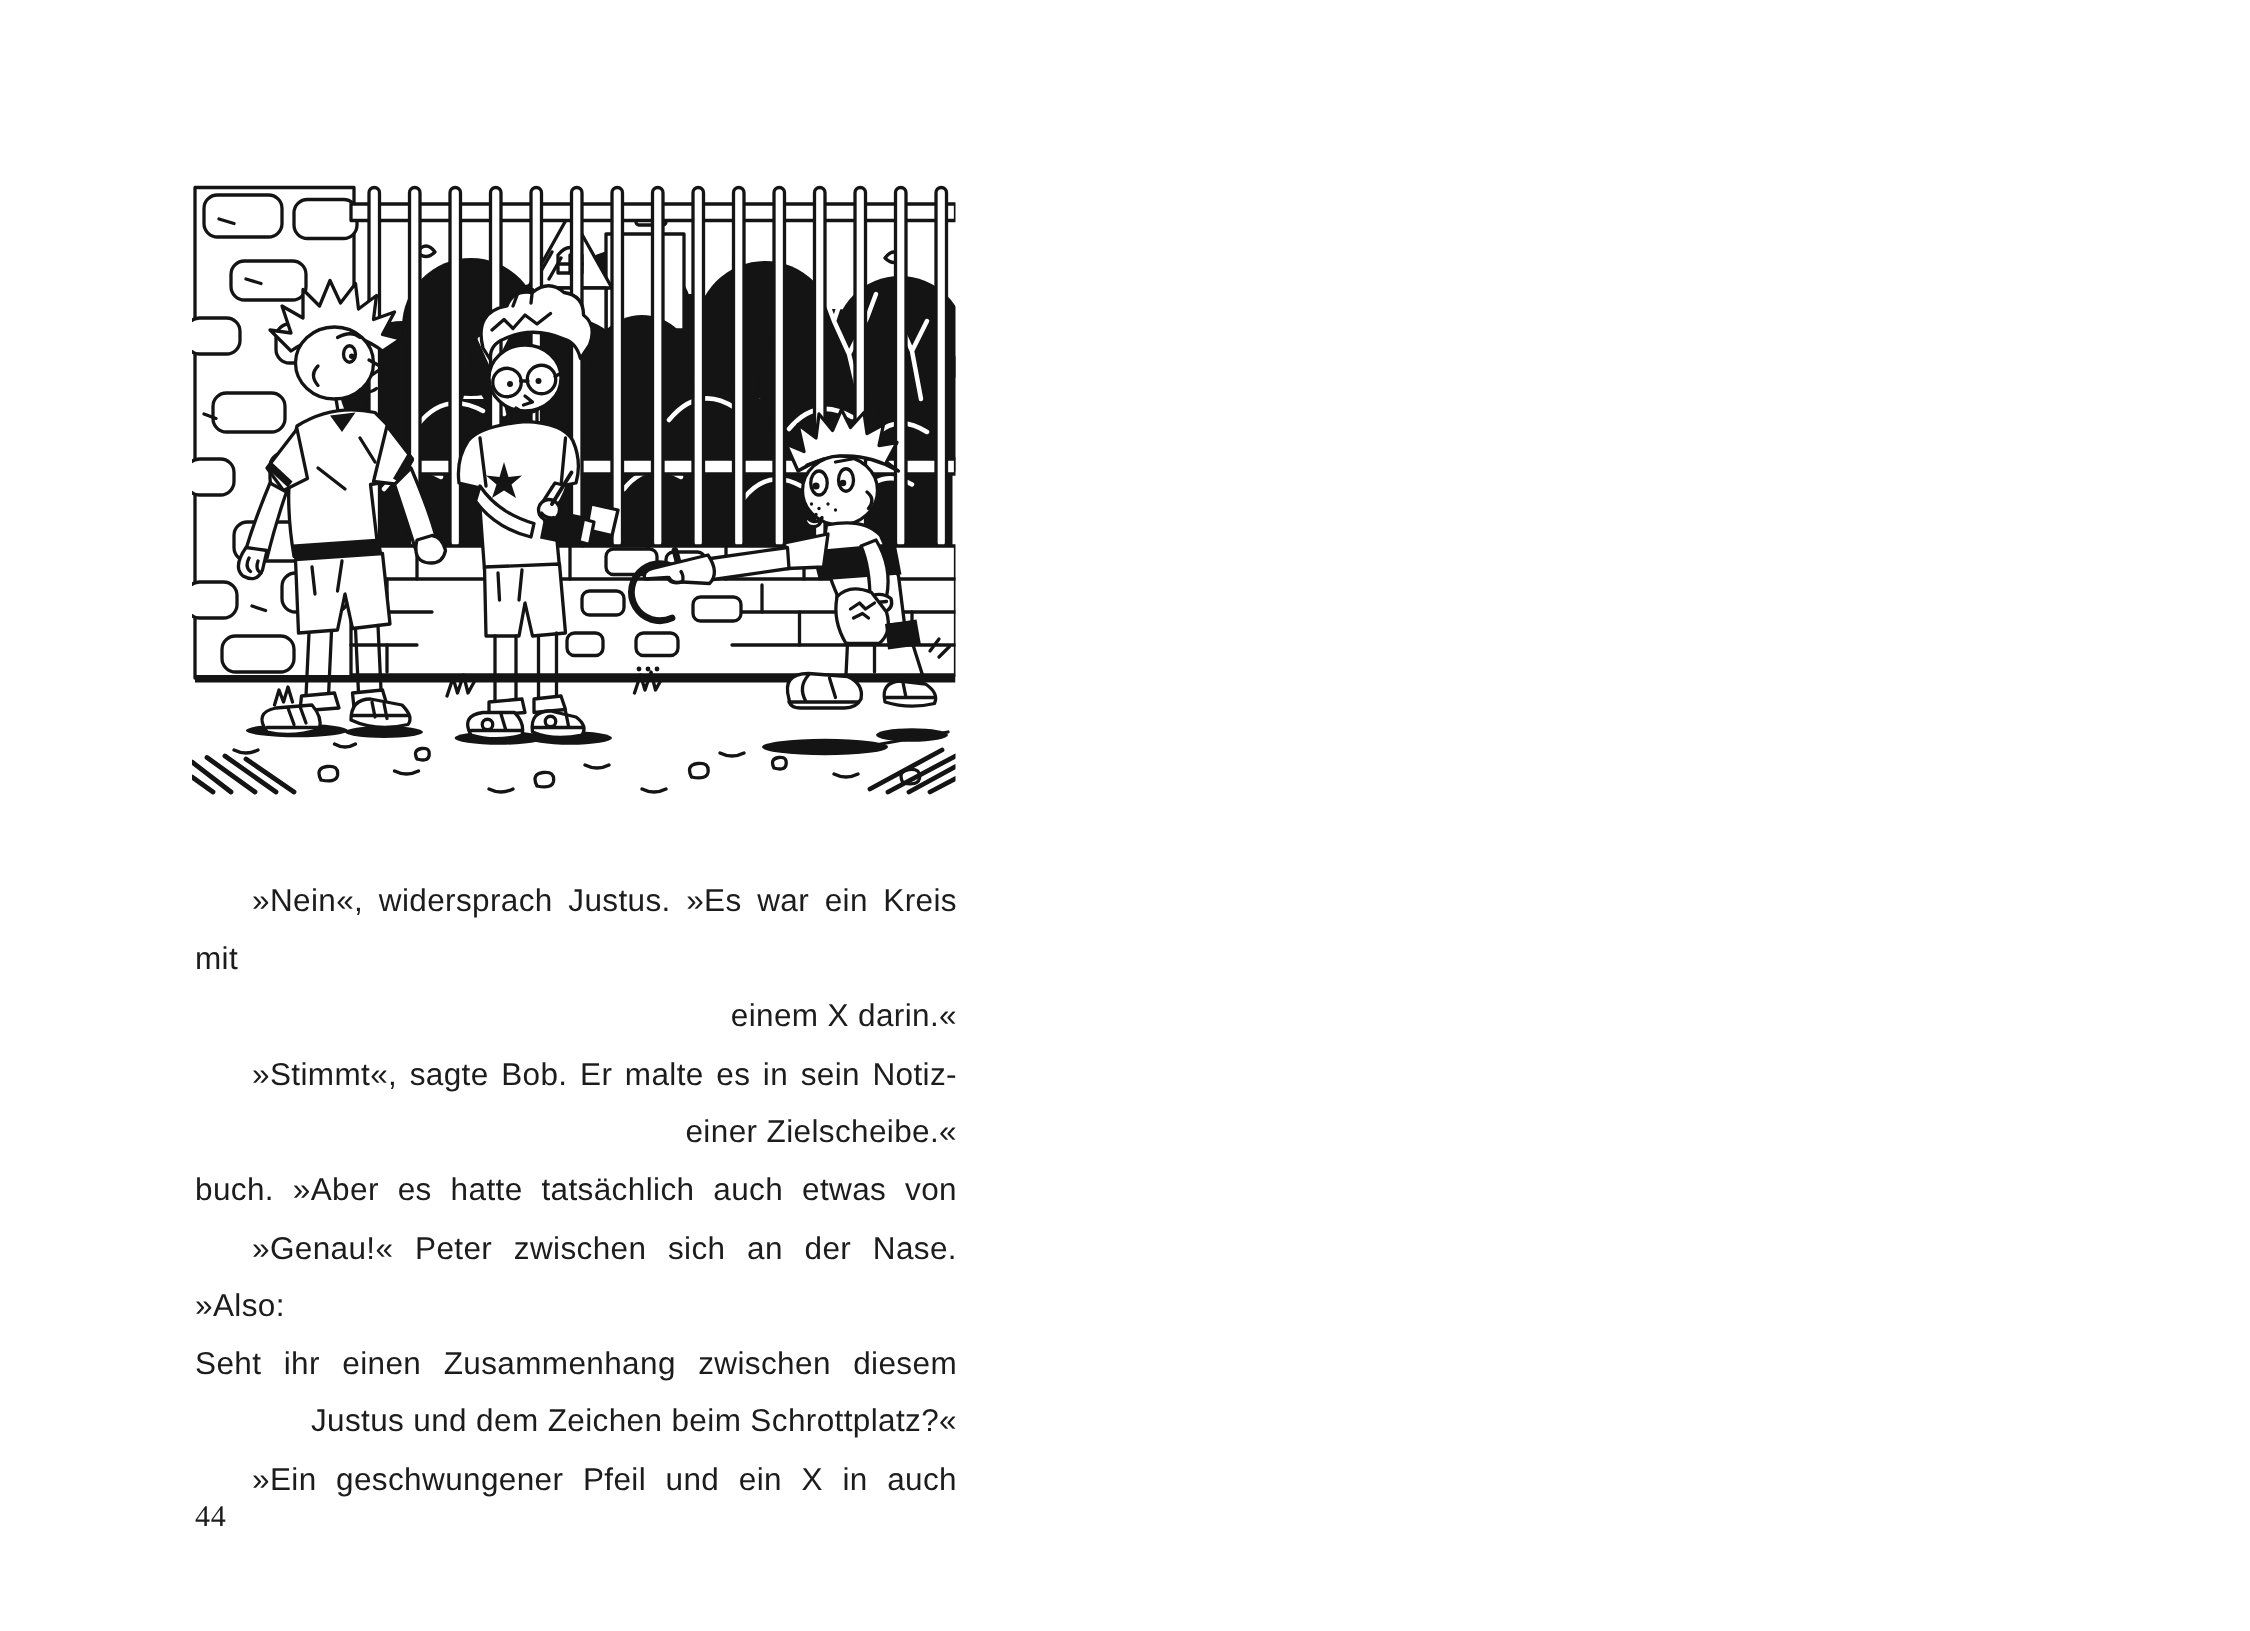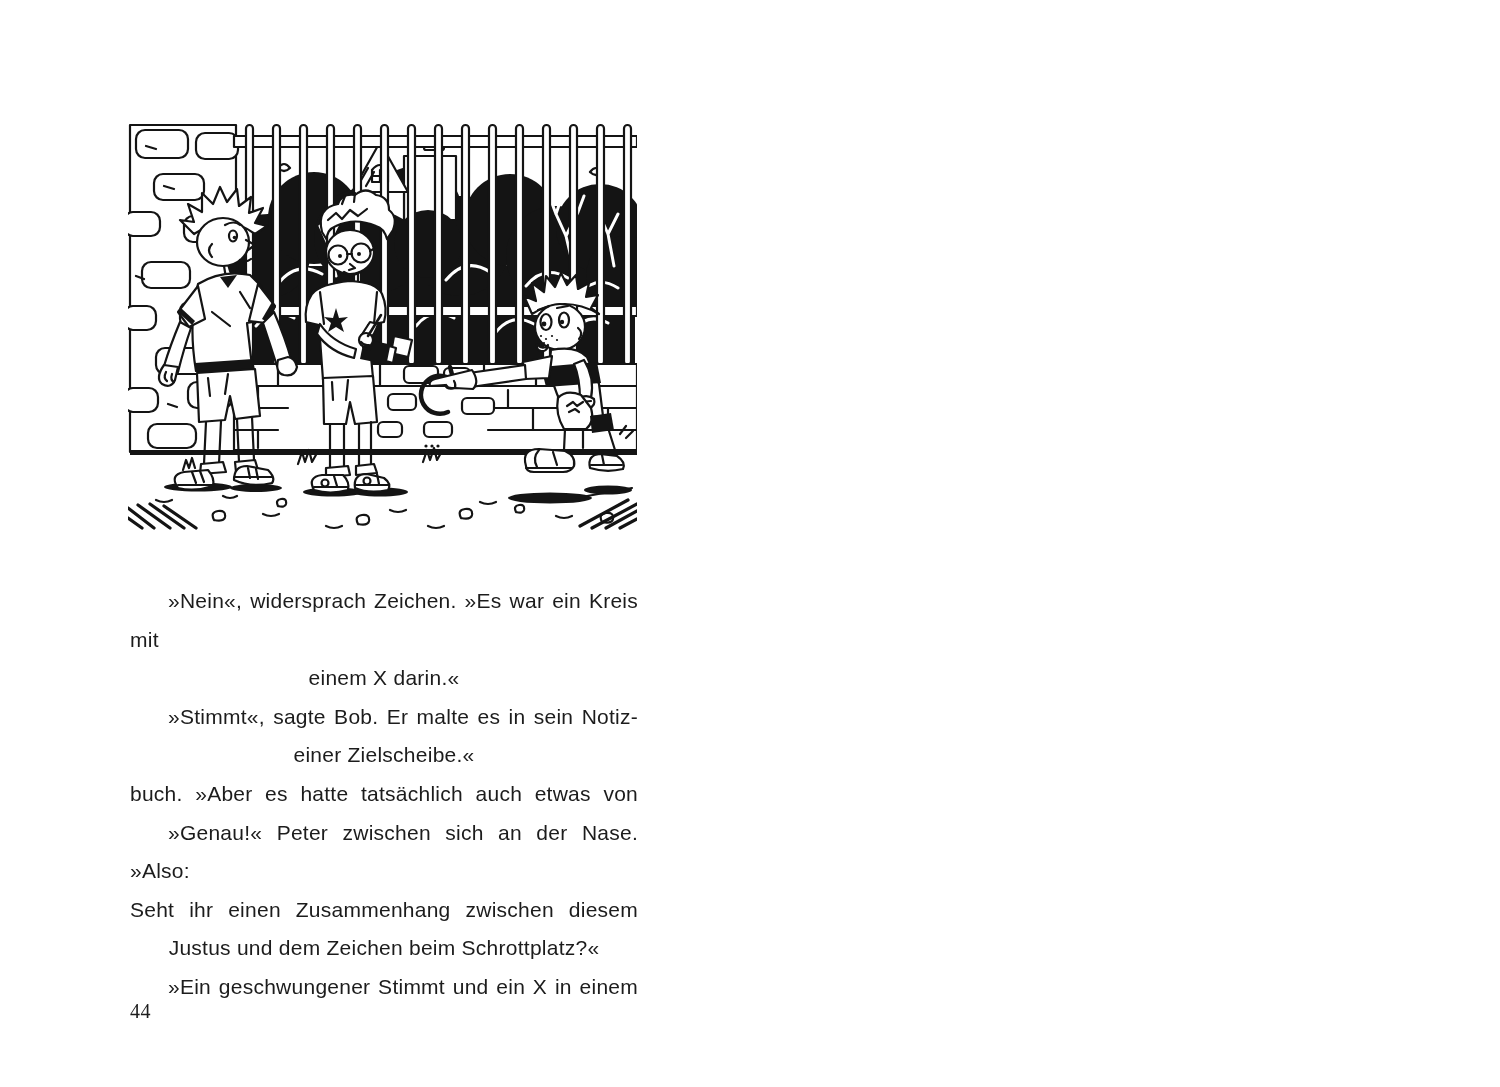--- a/index.html
+++ b/index.html
@@ -6,21 +6,21 @@
   body{
     position:relative;width:1500px;height:1087px;overflow:hidden;
     font-family:"Liberation Sans",sans-serif;color:#1c1c1c;
   }
   .page{position:absolute;top:0;width:750px;height:1087px;background:#fff;}
   #page-left{left:0;}
   #page-right{left:750px;}
 
   .page-text{position:absolute;font-size:21px;line-height:38.6px;letter-spacing:.25px;color:#1c1c1c;}
   #left-text{left:130px;top:582px;width:508px;}
-  .line{text-align:center;min-height:38.6px;white-space:normal;}
+  .line{text-align:right;min-height:38.6px;white-space:normal;}
   .line.justify{text-align:justify;text-align-last:justify;}
   .line.indent{text-indent:38px;}
 
   .page-number{position:absolute;font-size:20px;letter-spacing:.5px;color:#1c1c1c;font-family:Liberation Serif, serif;}
   #pn-left{left:130px;top:1000px;}
 
   #illustration-box{position:absolute;left:128px;top:116px;width:509px;height:414px;}
   svg .ln{stroke:#141414;stroke-width:2.2;fill:none;stroke-linecap:round;stroke-linejoin:round;}
   svg .wf{stroke:#141414;stroke-width:2.2;fill:#ffffff;stroke-linejoin:round;stroke-linecap:round;}
   svg .bk{fill:#141414;stroke:none;}
@@ -240,29 +240,29 @@
         <path class="wf" d="M398,350 q-5,-17 13,-17 l26,2 q11,5 9,15 q-3,6 -11,6 l-29,0 q-8,0 -8,-6 Z"></path>
         <path class="ln" d="M398,352 h46 M411,334 q-7,8 -2,17 M425,336 l4,13"></path>
         <path class="wf" d="M462,352 q-3,-13 10,-14 l17,2 q9,6 6,13 q-17,4 -33,-1 Z"></path>
         <path class="ln" d="M463,349 h31 M474,339 l2,10"></path>
         <path class="ln" d="M492,318 l6,-8 M498,322 l7,-7"></path>
       </g>
     </svg>
   </div>
 
   <div class="page-text" id="left-text">
-      <div class="line justify indent">»Nein«, widersprach Zeichen. »Es war ein Kreis mit</div>
+      <div class="line justify indent">»Nein«, widersprach Justus. »Es war ein Kreis mit</div>
       <div class="line">einem X darin.«</div>
       <div class="line justify indent">»Stimmt«, sagte Bob. Er malte es in sein Notiz-</div>
       <div class="line">einer Zielscheibe.«</div>
       <div class="line justify">buch. »Aber es hatte tatsächlich auch etwas von</div>
       <div class="line justify indent">»Genau!« Peter zwischen sich an der Nase. »Also:</div>
       <div class="line justify">Seht ihr einen Zusammenhang zwischen diesem</div>
       <div class="line">Justus und dem Zeichen beim Schrottplatz?«</div>
-      <div class="line justify indent">»Ein geschwungener Stimmt und ein X in einem</div>
+      <div class="line justify indent">»Ein geschwungener Pfeil und ein X in auch</div>
     </div>
   <div class="page-number" id="pn-left">44</div>
 </div>
 
 <div class="page" id="page-right">
   
   
 </div>
 
 </body></html>

